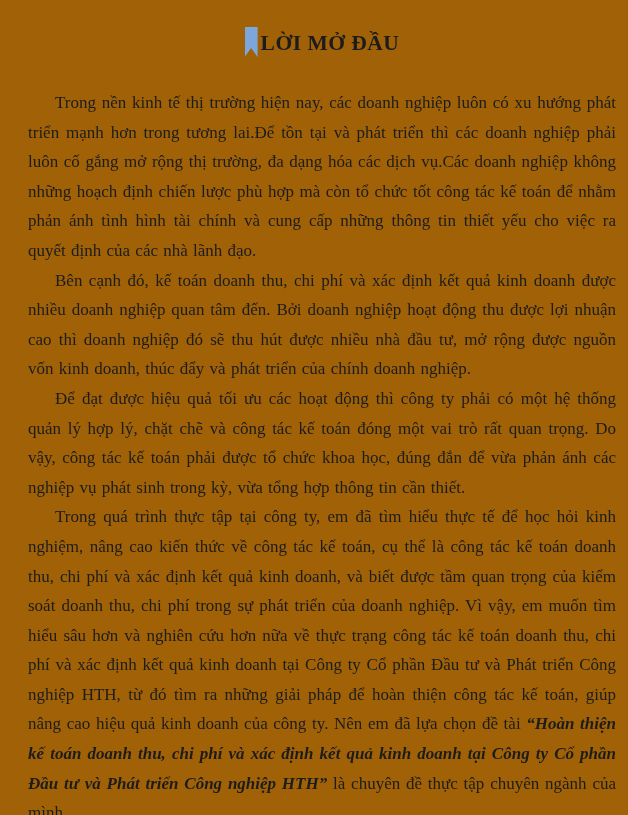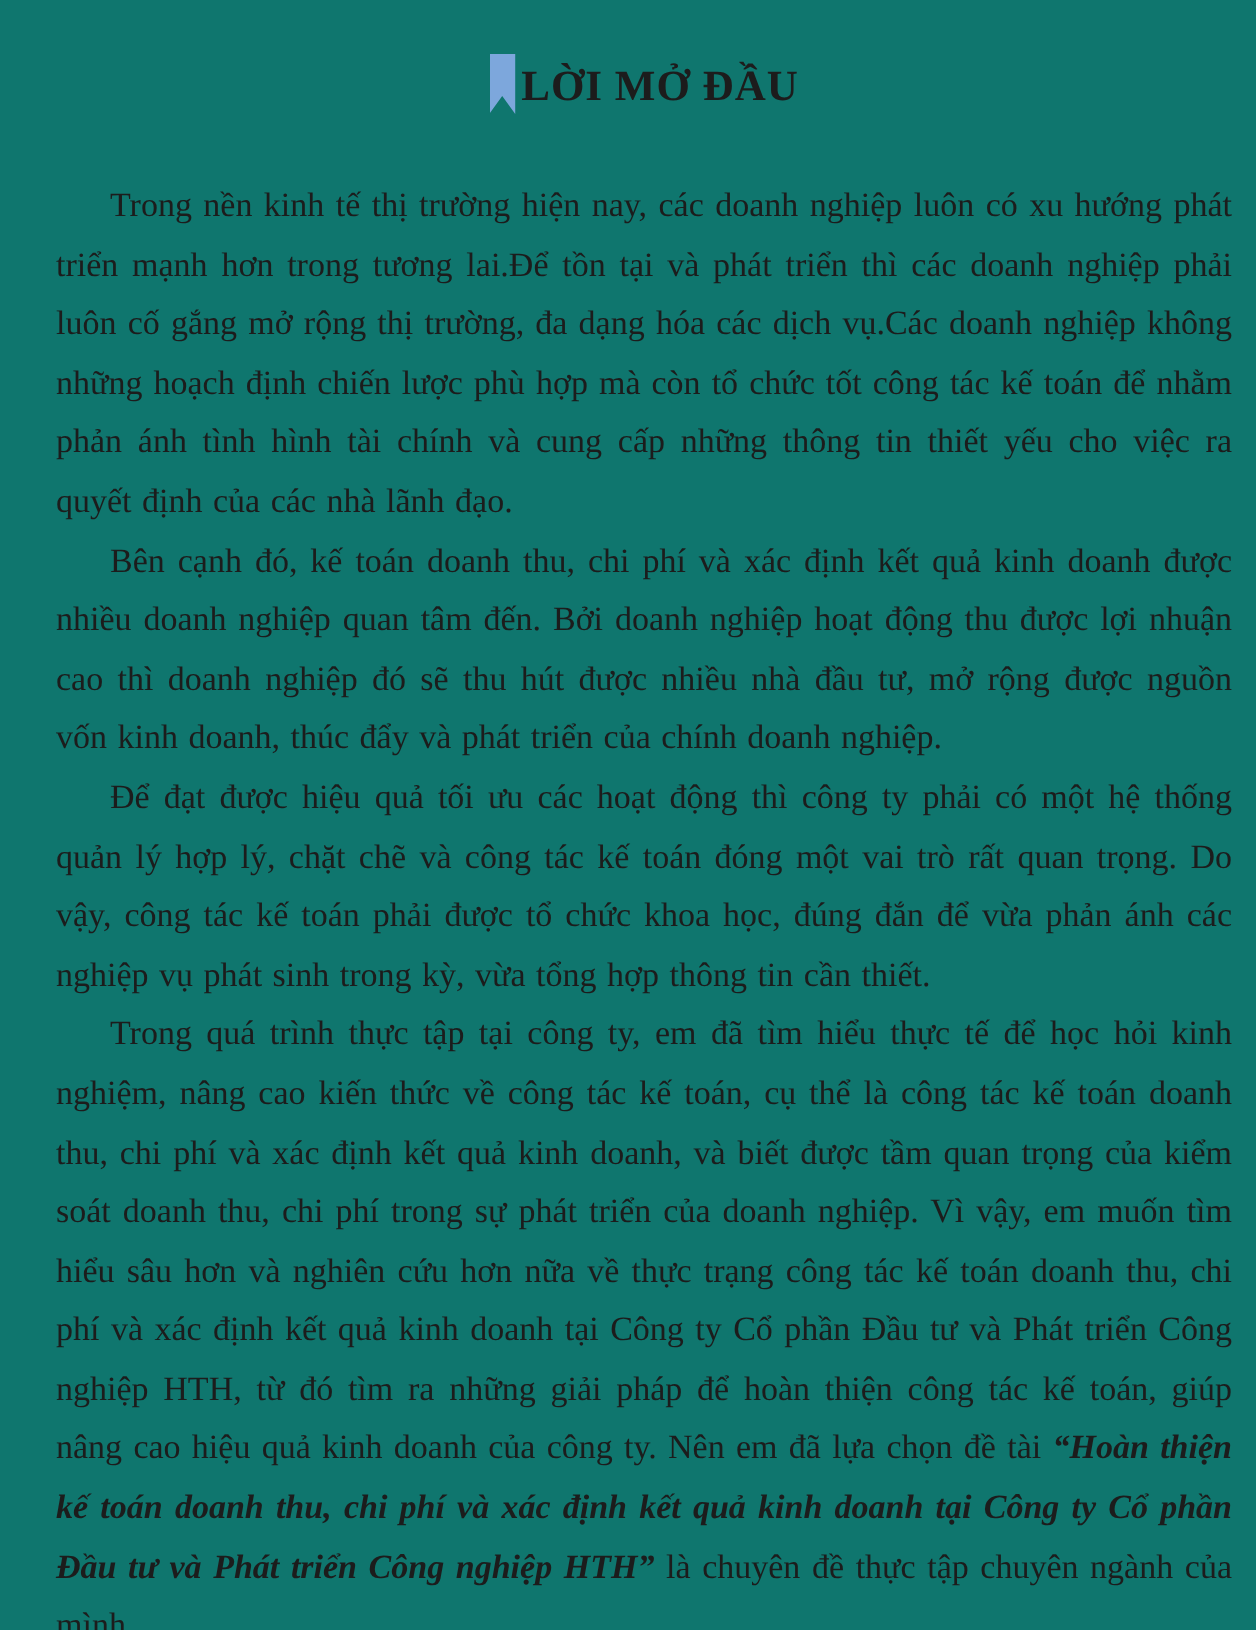--- a/index.html
+++ b/index.html
@@ -4,21 +4,21 @@
 <style>
   html, body {
     margin: 0;
     padding: 0;
     background: #ffffff;
   }
   .page {
     width: 628px;
     height: 815px;
     margin: 0 auto;
-    background: #0f766e;
+    background: #a16207;
     box-sizing: border-box;
     padding: 26px 12px 10px 28px;
     font-family: "Liberation Serif", "DejaVu Serif", serif;
     color: #1c1c1c;
     overflow: hidden;
   }
   .doc-title {
     text-align: center;
     font-size: 21.5px;
     font-weight: bold;

